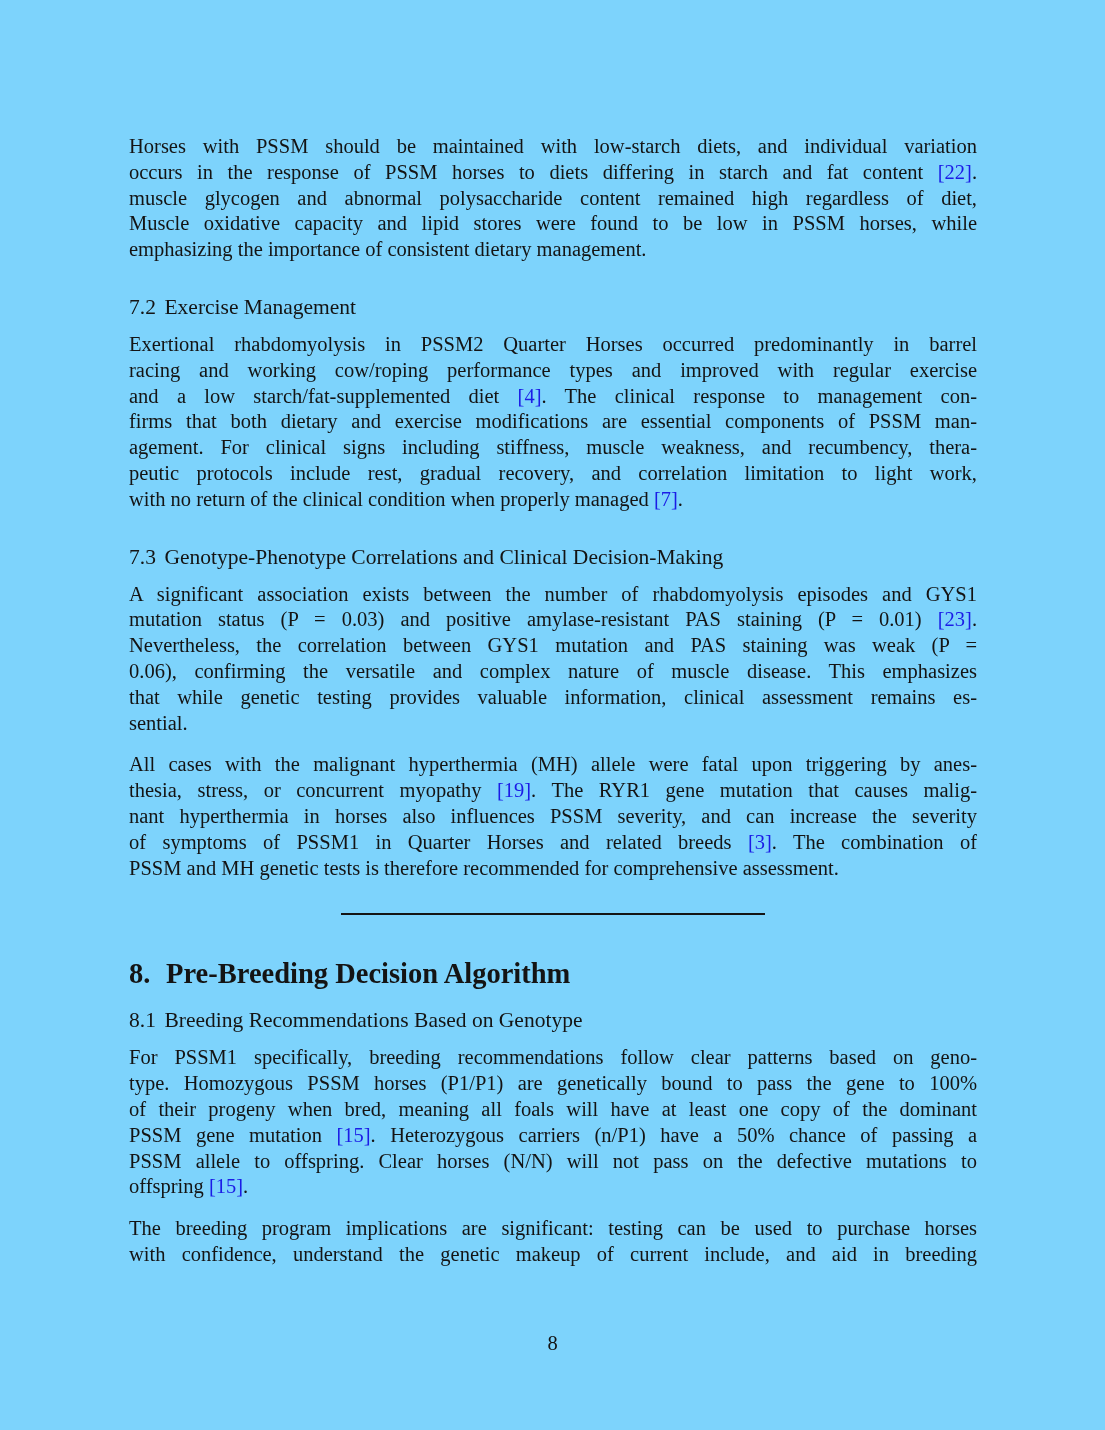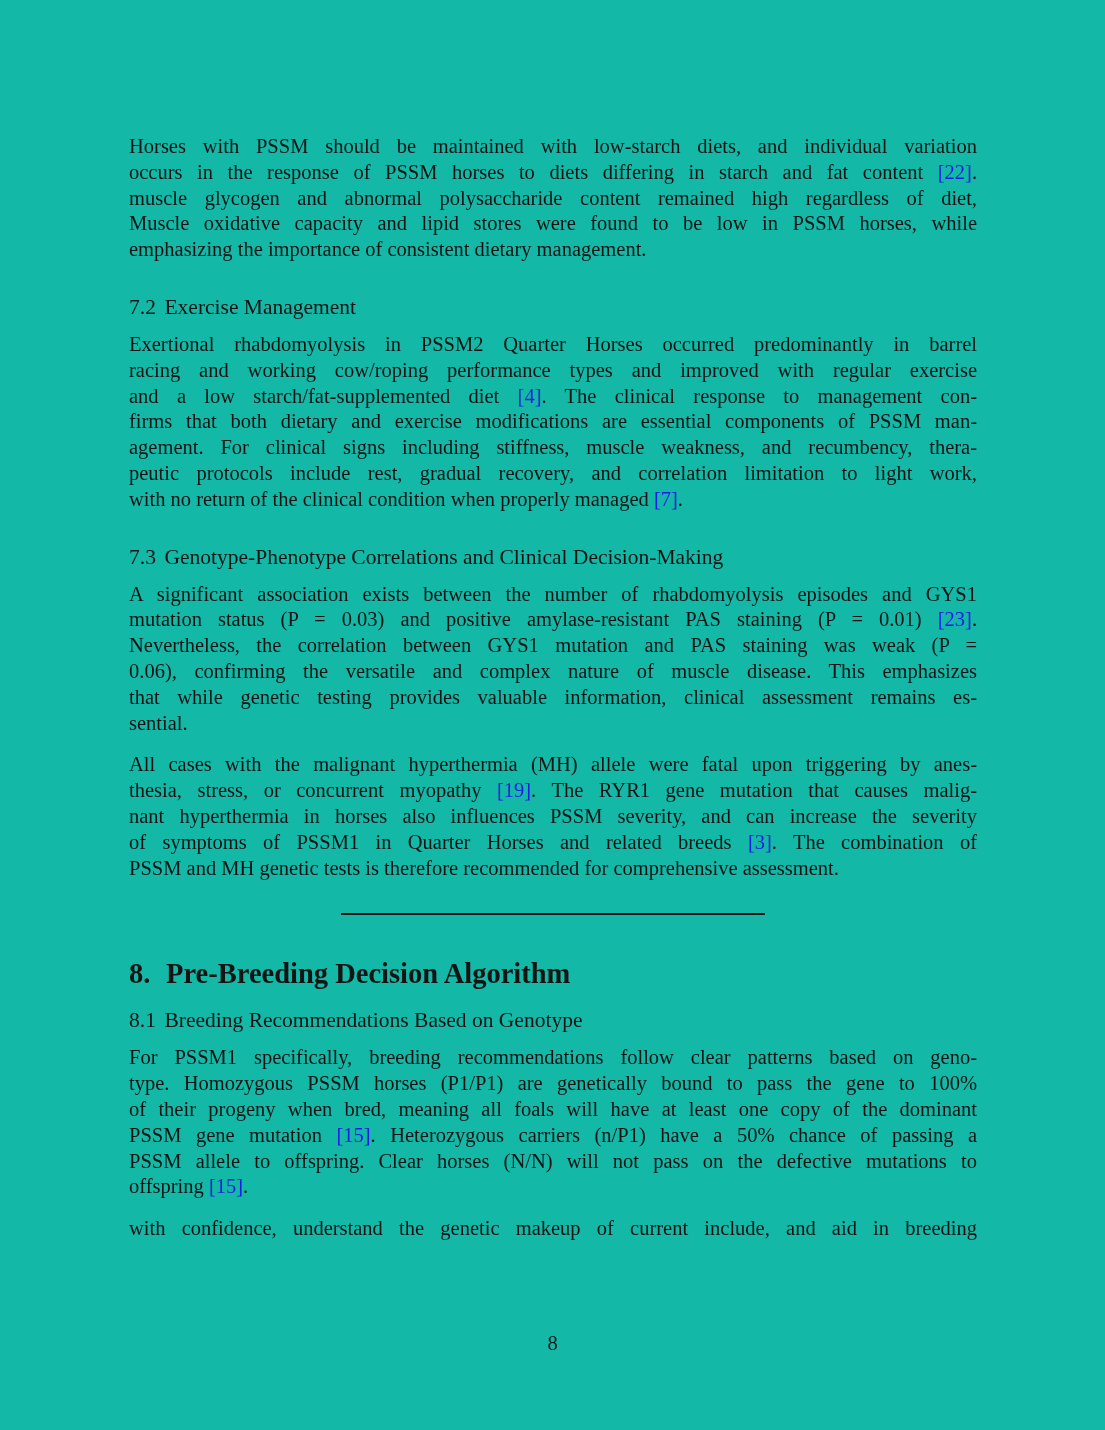--- a/index.html
+++ b/index.html
@@ -4,21 +4,21 @@
 <style>
   html, body {
     margin: 0;
     padding: 0;
     background: #ffffff;
   }
   .page {
     position: relative;
     width: 1105px;
     height: 1430px;
-    background: #14b8a6;
+    background: #7dd3fc;
     font-family: "Liberation Serif", "DejaVu Serif", serif;
     color: #141414;
     overflow: hidden;
   }
   .content {
     position: absolute;
     left: 129px;
     top: 134px;
     width: 848px;
   }
@@ -121,17 +121,18 @@
       <h3 class="subsection"><span class="sub-num">8.1</span><span>Breeding Recommendations Based on Genotype</span></h3>
       <div class="para">
         <div class="line">For PSSM1 specifically, breeding recommendations follow clear patterns based on geno-</div>
         <div class="line">type.  Homozygous PSSM horses (P1/P1) are genetically bound to pass the gene to 100%</div>
         <div class="line">of their progeny when bred, meaning all foals will have at least one copy of the dominant</div>
         <div class="line">PSSM gene mutation <span class="cite">[15]</span>.  Heterozygous carriers (n/P1) have a 50% chance of passing a</div>
         <div class="line">PSSM allele to offspring.  Clear horses (N/N) will not pass on the defective mutations to</div>
         <div class="line last">offspring <span class="cite">[15]</span>.</div>
       </div>
       <div class="para">
+        <div class="line">The breeding program implications are significant: testing can be used to purchase horses</div>
         <div class="line">with confidence, understand the genetic makeup of current include, and aid in breeding</div>
       </div>
     </div>
   <div class="page-number">8</div>
 </div>
 
 </body></html>

